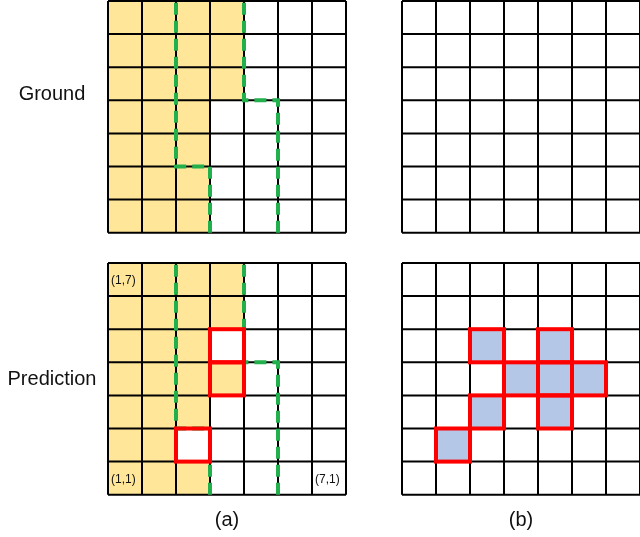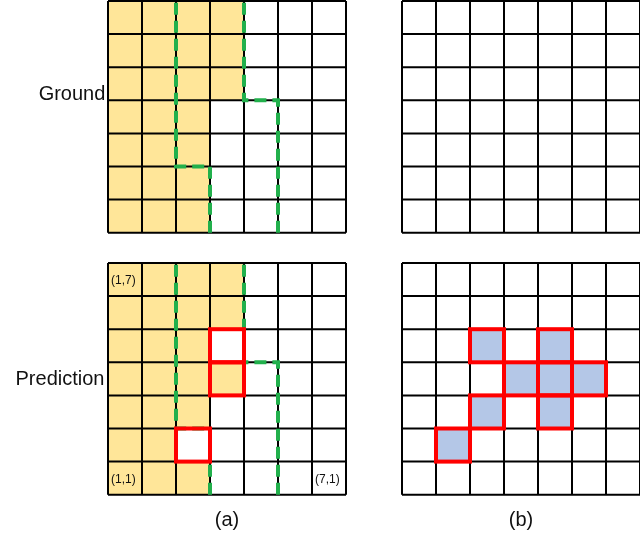--- a/index.html
+++ b/index.html
@@ -5,24 +5,24 @@
   html, body { margin:0; padding:0; background:#ffffff; }
   body { width:640px; height:537px; position:relative; overflow:hidden; font-family:"Liberation Sans", sans-serif; }
   .row-label { position:absolute; font-size:20px; color:#111; text-align:center; line-height:26px; }
   .panel-label { position:absolute; font-size:20px; color:#111; text-align:center; width:60px; }
   svg { position:absolute; left:0; top:0; }
   .coord { font-size:12px; fill:#111; font-family:"Liberation Sans", sans-serif; }
 </style>
 </head>
 <body>
 
-<div class="row-label" style="left:0;top:80px;width:104px;padding-left:20px;">
+<div class="row-label" style="left:0;top:80px;width:104px;">
   <div>Ground</div>
 </div>
-<div class="row-label" style="left:0;top:365px;width:104px;margin-left:8px;">Prediction</div>
+<div class="row-label" style="left:0;top:365px;width:104px;">Prediction</div>
 
 <div class="panel-label" style="left:197px;top:508px;">(a)</div>
 <div class="panel-label" style="left:491px;top:508px;">(b)</div>
 
 <svg id="canvas" width="640" height="537">
     <rect x="108" y="1" width="34" height="33.1" fill="#FFE699"></rect>
     <rect x="142" y="1" width="34" height="33.1" fill="#FFE699"></rect>
     <rect x="176" y="1" width="34" height="33.1" fill="#FFE699"></rect>
     <rect x="210" y="1" width="34" height="33.1" fill="#FFE699"></rect>
     <rect x="108" y="34.1" width="34" height="33.1" fill="#FFE699"></rect>

